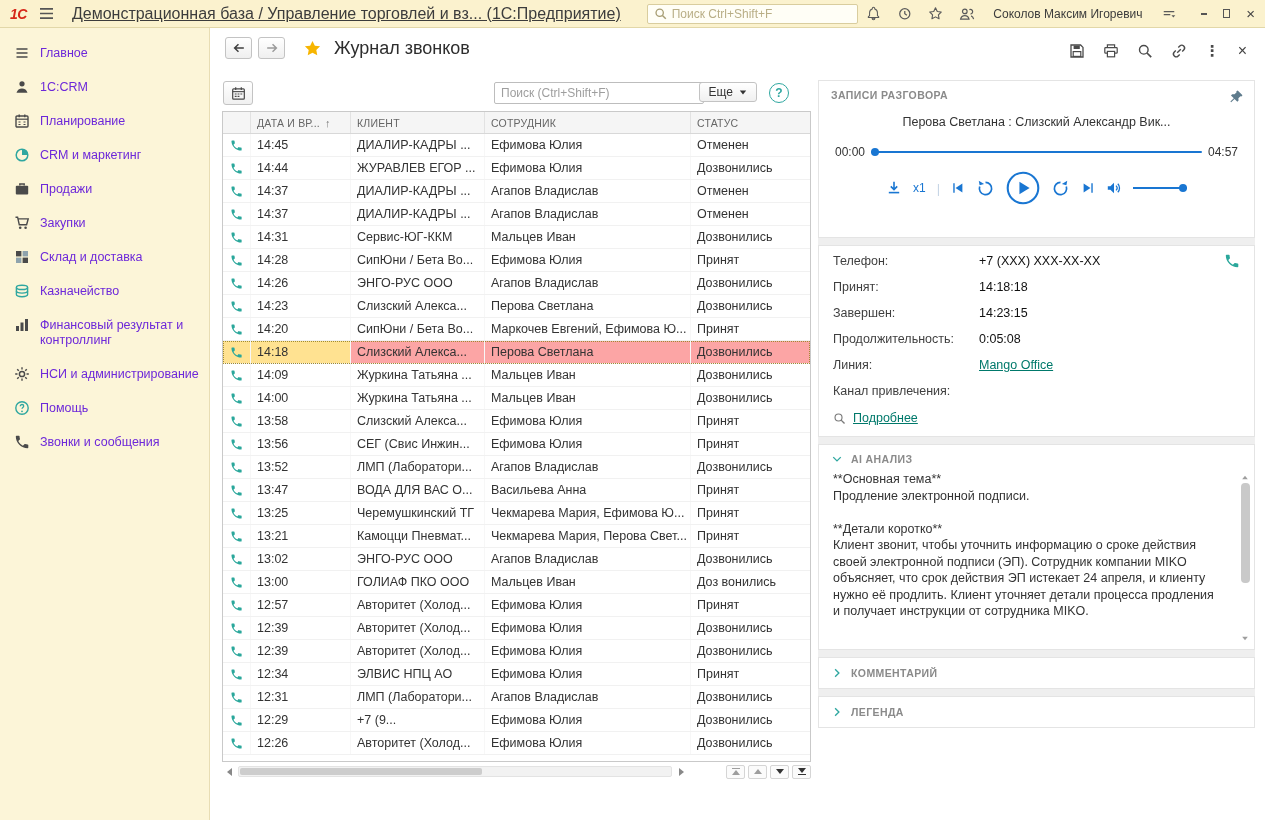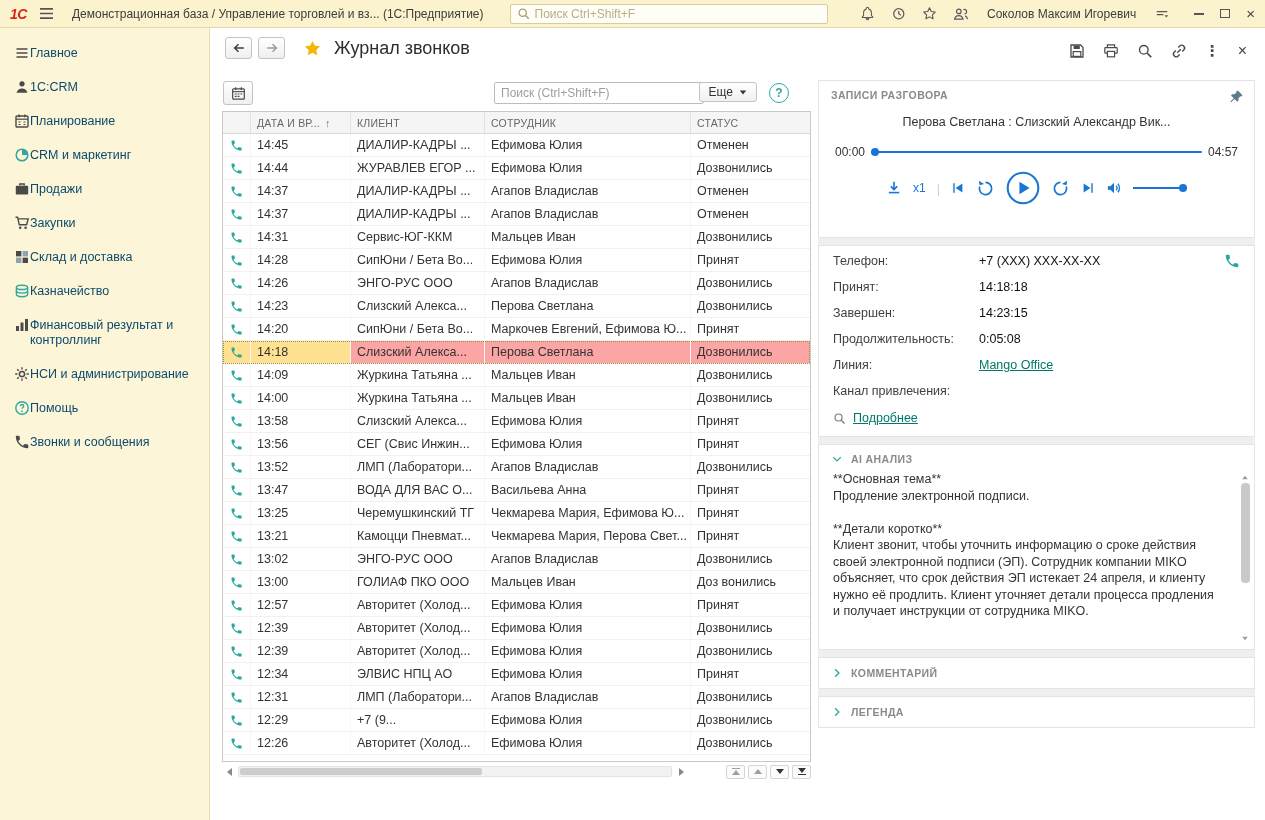--- a/index.html
+++ b/index.html
@@ -5,34 +5,34 @@
   *{margin:0;padding:0;box-sizing:border-box;}
   html,body{width:1265px;height:820px;overflow:hidden;}
   body{font-family:"Liberation Sans","DejaVu Sans",sans-serif;font-size:12.5px;color:#333;background:#fff;}
   svg{display:block;}
   .app{position:relative;width:1265px;height:820px;}
 
   
   .topbar{position:absolute;top:0;left:0;right:0;height:28px;background:#FBF2CE;border-bottom:1px solid #E2D7A8;display:flex;align-items:center;padding:0 10px;z-index:5;}
   .logo{font-weight:bold;font-size:14px;color:#D6281A;font-style:italic;letter-spacing:-.5px;margin-right:12px;}
   .burger{margin-right:18px;cursor:pointer;}
-  .win-title{font-size:12px;color:#3c3c3c;white-space:nowrap;}
+  .win-title{font-size:16px;color:#3c3c3c;white-space:nowrap;text-decoration:underline;}
   .top-search{display:flex;align-items:center;margin-left:26px;width:318px;height:20px;background:#FFFEF6;border:1px solid #D9CD9E;border-radius:2px;padding:0 6px;gap:5px;}
   .top-search input{border:none;outline:none;background:transparent;font:inherit;font-size:12px;color:#333;width:100%;}
   .top-search input::placeholder{color:#B9AE86;}
   .top-spacer{flex:1;}
   .top-ic{margin:0 8px;cursor:pointer;}
   .user{font-size:12px;color:#3c3c3c;margin:0 10px;white-space:nowrap;cursor:pointer;}
   .win-min{width:10px;height:2px;background:#555;margin-left:16px;cursor:pointer;}
   .win-max{width:10px;height:9px;border:1.5px solid #555;margin-left:16px;cursor:pointer;}
   .win-close{font-size:15px;color:#444;margin-left:16px;cursor:pointer;line-height:1;}
 
   
   .sidebar{position:absolute;top:28px;left:0;width:210px;bottom:0;background:#FCF5D8;border-right:1px solid #E8DDB4;padding-top:8px;}
-  .side-item{display:flex;align-items:flex-start;padding:9px 8px 9px 14px;cursor:pointer;color:#0c4a6e;}
+  .side-item{display:flex;align-items:flex-start;gap:10px;padding:9px 8px 9px 14px;cursor:pointer;color:#6d28d9;}
   .side-ic{width:16px;height:16px;flex:none;}
   .side-label{line-height:15px;padding-top:1px;}
 
   
   .main{position:absolute;top:28px;left:211px;right:0;bottom:0;background:#fff;}
   .form-header{position:absolute;left:14px;top:9px;display:flex;align-items:center;gap:6px;}
   .nav-btn{width:27px;height:22px;border:1px solid #C3C3C3;border-radius:3px;background:linear-gradient(#fff,#EFEFEF);display:flex;align-items:center;justify-content:center;cursor:pointer;}
   .fav-star{margin:0 4px 0 12px;cursor:pointer;}
   .page-title{font-size:18px;color:#2d2d2d;margin-left:2px;white-space:nowrap;}
   .form-actions{position:absolute;right:18px;top:14px;display:flex;align-items:center;gap:18px;color:#4a4a4a;}

